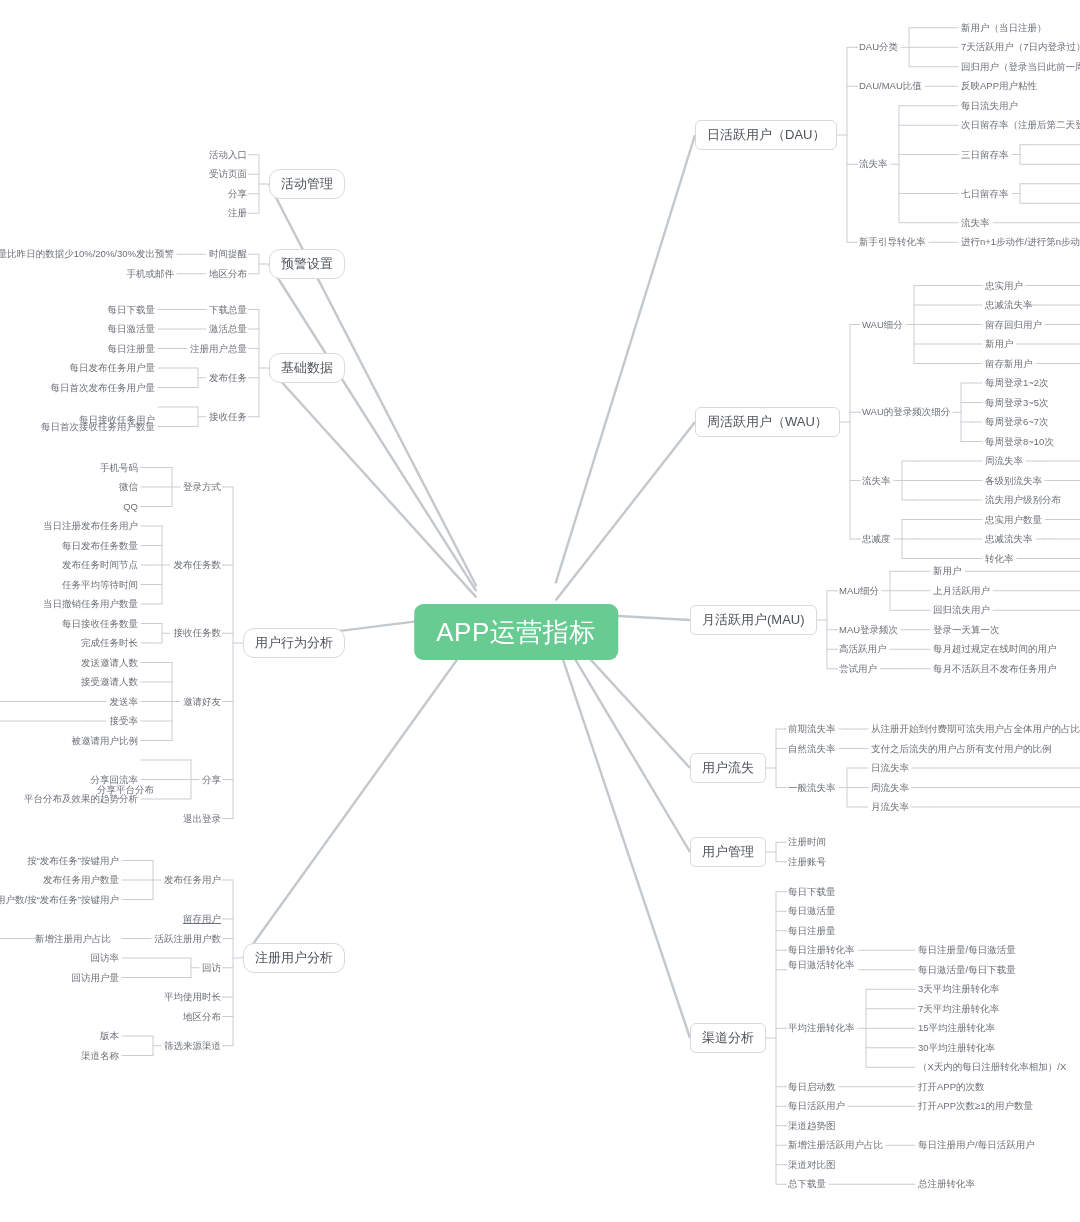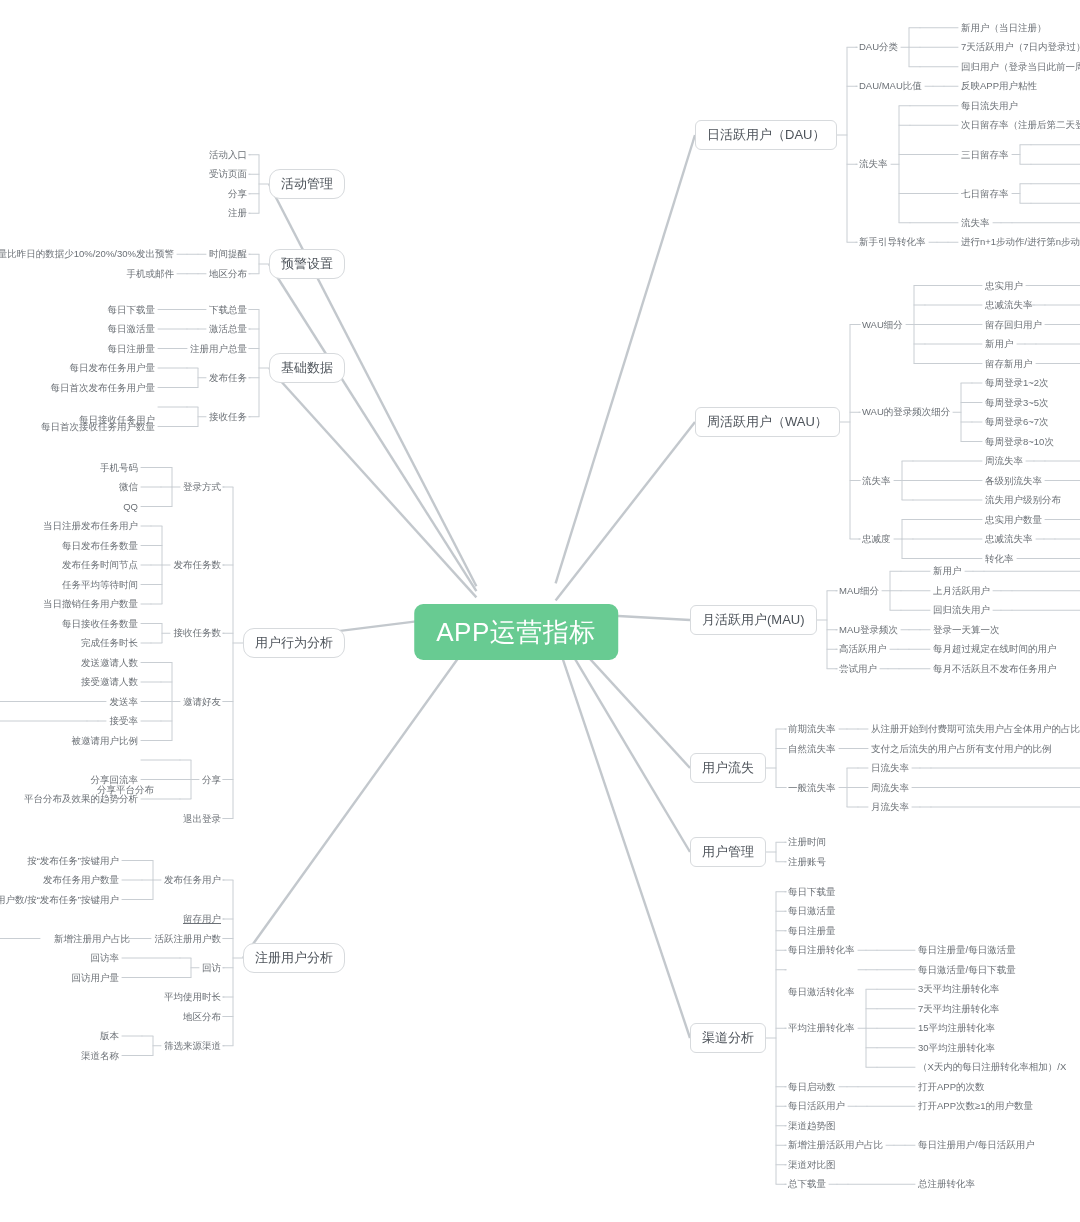--- a/index.html
+++ b/index.html
@@ -549,21 +549,21 @@
     <div class="lbl l" style="left: 871px; top: 807px;">月流失率</div>
     <div class="branch" style="left: 690px; top: 852px;">用户管理</div>
     <div class="lbl l" style="left: 788px; top: 842.25px;">注册时间</div>
     <div class="lbl l" style="left: 788px; top: 861.75px;">注册账号</div>
     <div class="branch" style="left: 690px; top: 1038px;">渠道分析</div>
     <div class="lbl l" style="left: 788px; top: 891.75px;">每日下载量</div>
     <div class="lbl l" style="left: 788px; top: 911.25px;">每日激活量</div>
     <div class="lbl l" style="left: 788px; top: 930.75px;">每日注册量</div>
     <div class="lbl l" style="left: 788px; top: 950.25px;">每日注册转化率</div>
     <div class="lbl l" style="left: 918px; top: 950.25px;">每日注册量/每日激活量</div>
-    <div class="lbl l" style="left: 788px; top: 992px;">每日激活转化率</div>
+    <div class="lbl l" style="left: 788px; top: 965px;">每日激活转化率</div>
     <div class="lbl l" style="left: 918px; top: 969.75px;">每日激活量/每日下载量</div>
     <div class="lbl l" style="left: 788px; top: 1028.25px;">平均注册转化率</div>
     <div class="lbl l" style="left: 918px; top: 989.25px;">3天平均注册转化率</div>
     <div class="lbl l" style="left: 918px; top: 1008.75px;">7天平均注册转化率</div>
     <div class="lbl l" style="left: 918px; top: 1028.25px;">15平均注册转化率</div>
     <div class="lbl l" style="left: 918px; top: 1047.75px;">30平均注册转化率</div>
     <div class="lbl l" style="left: 918px; top: 1067.25px;">（X天内的每日注册转化率相加）/X</div>
     <div class="lbl l" style="left: 788px; top: 1086.75px;">每日启动数</div>
     <div class="lbl l" style="left: 918px; top: 1086.75px;">打开APP的次数</div>
     <div class="lbl l" style="left: 788px; top: 1106.25px;">每日活跃用户</div>
@@ -622,21 +622,21 @@
     <div class="lbl r" style="left: 138px; top: 779.5px;">分享回流率</div>
     <div class="lbl r" style="left: 138px; top: 799px;">平台分布及效果的趋势分析</div>
     <div class="lbl r" style="left: 221px; top: 818.5px;">退出登录</div>
     <div class="branch r" style="left: 345px; top: 958px;">注册用户分析</div>
     <div class="lbl r" style="left: 221px; top: 880px;">发布任务用户</div>
     <div class="lbl r" style="left: 119px; top: 860.5px;">按“发布任务”按键用户</div>
     <div class="lbl r" style="left: 119px; top: 880px;">发布任务用户数量</div>
     <div class="lbl r" style="left: 119px; top: 899.5px;">发布任务用户数/按“发布任务”按键用户</div>
     <div class="lbl r" style="left: 221px; top: 919px; text-decoration: underline;">留存用户</div>
     <div class="lbl r" style="left: 221px; top: 938.5px;">活跃注册用户数</div>
-    <div class="lbl r" style="left: 130px; top: 938.5px; font-family: Liberation Serif, serif;">新增注册用户占比</div>
+    <div class="lbl r" style="left: 111px; top: 938.5px; font-family: Liberation Serif, serif;">新增注册用户占比</div>
     <div class="lbl r" style="left: 221px; top: 967.75px;">回访</div>
     <div class="lbl r" style="left: 119px; top: 958px;">回访率</div>
     <div class="lbl r" style="left: 119px; top: 977.5px;">回访用户量</div>
     <div class="lbl r" style="left: 221px; top: 997px;">平均使用时长</div>
     <div class="lbl r" style="left: 221px; top: 1016.5px;">地区分布</div>
     <div class="lbl r" style="left: 221px; top: 1045.75px;">筛选来源渠道</div>
     <div class="lbl r" style="left: 119px; top: 1036px;">版本</div>
     <div class="lbl r" style="left: 119px; top: 1055.5px;">渠道名称</div>
   </div>
 

